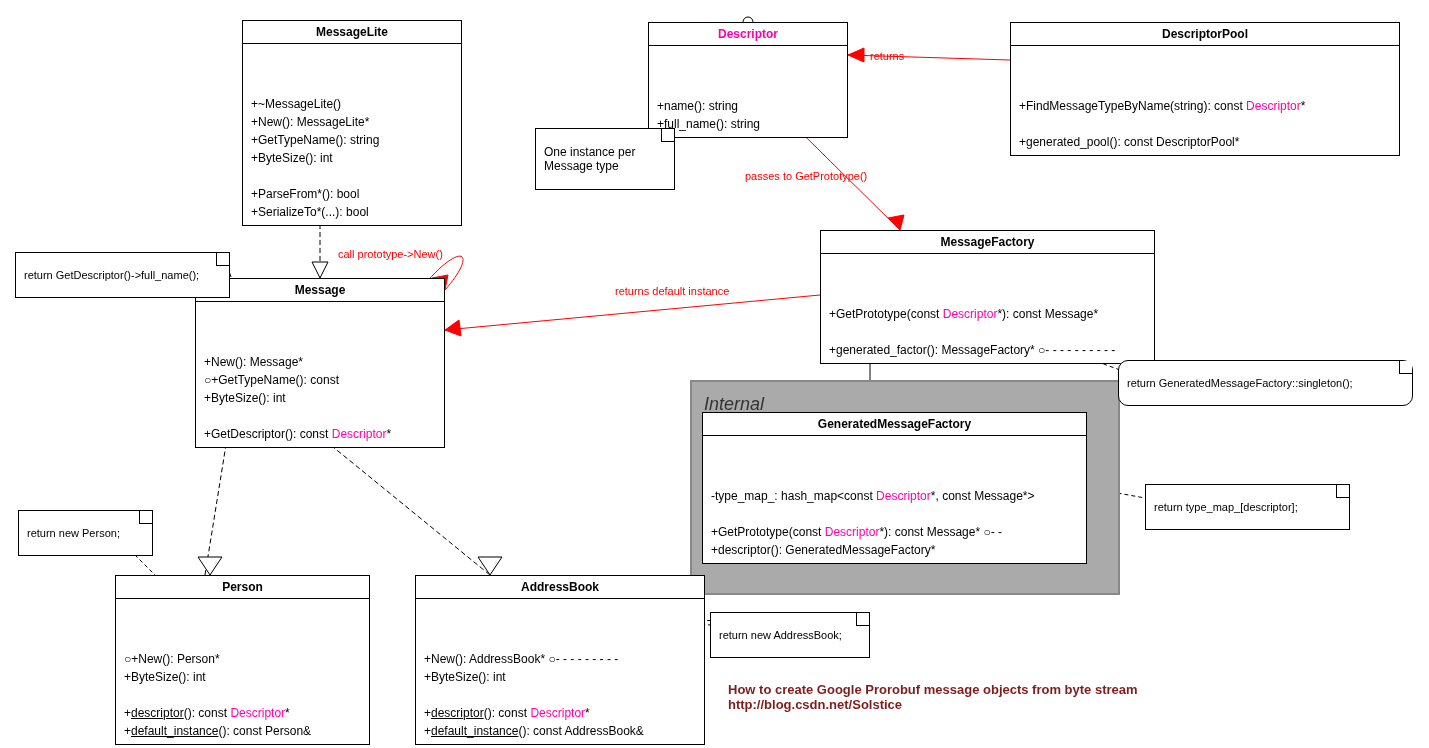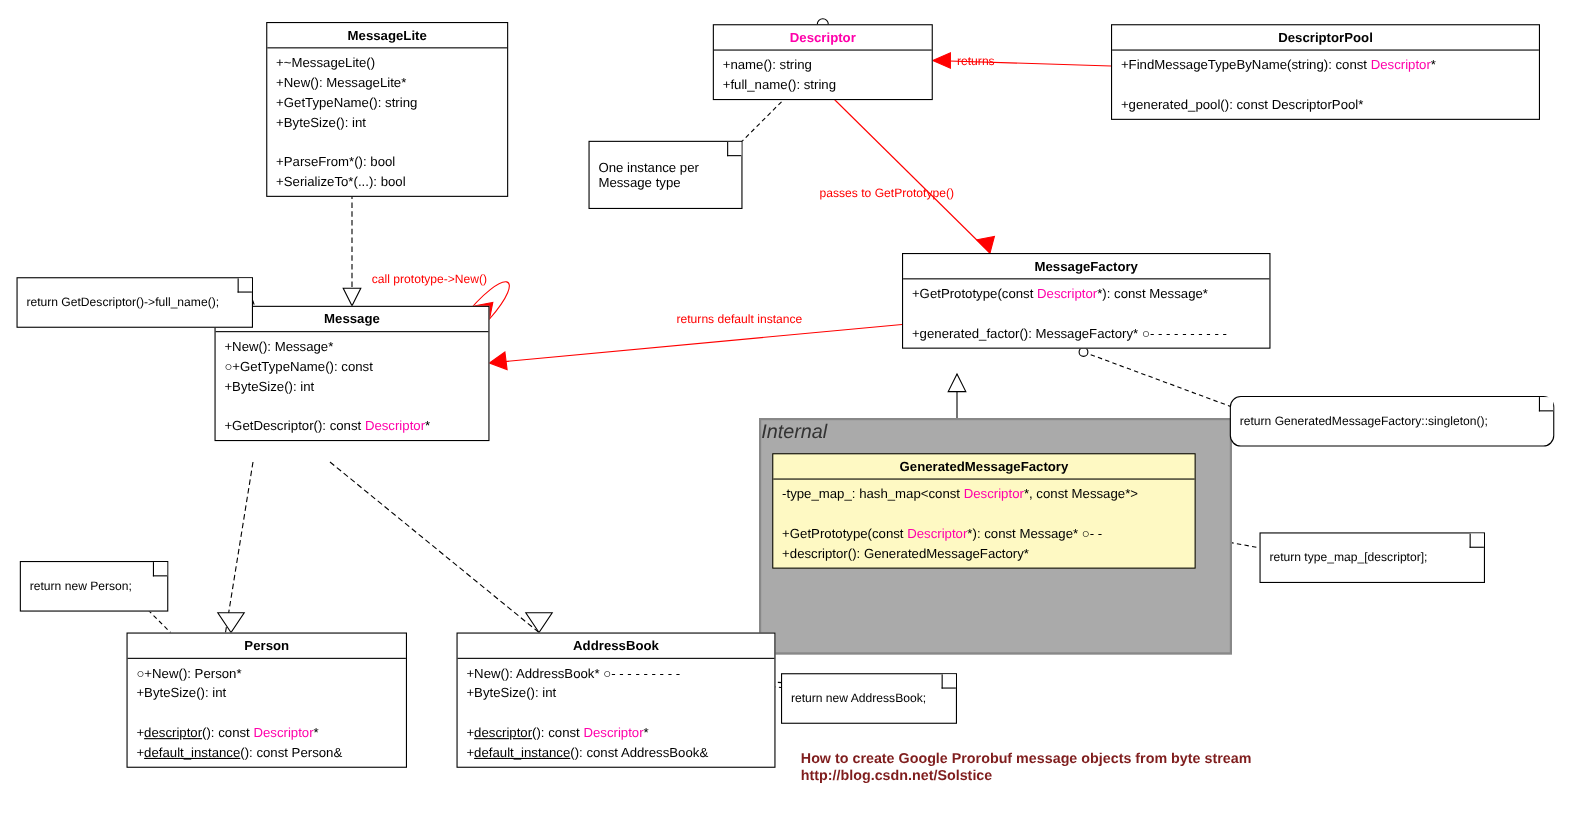--- a/index.html
+++ b/index.html
@@ -24,20 +24,21 @@
       border: 1px solid #000;
     }
     .uml-box-header {
       text-align: center;
       font-weight: bold;
       border-bottom: 1px solid #000;
       padding: 4px 6px;
     }
     .uml-box-body {
       padding: 4px 8px;
+      margin-top: 47px;
     }
     .pink { color: #ff00aa; }
     .cyan-header { color: #ff00aa; font-weight: bold; }
     .note-box {
       position: absolute;
       background: #fff;
       border: 1px solid #000;
       padding: 16px 8px;
       font-size: 12px;
     }
@@ -47,21 +48,21 @@
       top: 0; right: 0;
       width: 12px; height: 12px;
       background: #fff;
       border-left: 1px solid #000;
       border-bottom: 1px solid #000;
     }
     .internal-box {
       position: absolute;
       background: #aaa;
       border: 2px solid #888;
-      padding: 0;
+      padding: 12px;
     }
     .internal-label {
       font-size: 18px;
       color: #333;
       font-style: italic;
     }
     svg.arrows {
       position: absolute;
       top: 0; left: 0;
       width: 1429px;
@@ -185,21 +186,21 @@
       <div class="uml-row">+ByteSize(): int</div>
       <div class="uml-row">&nbsp;</div>
       <div class="uml-row">+GetDescriptor(): const <span class="pink">Descriptor</span>*</div>
     </div>
   </div>
 
   <div class="internal-box" style="left:690px; top:380px; width:430px; height:215px; background:#aaa; border:2px solid #888;">
     <span class="internal-label">Internal</span>
 
     
-    <div class="uml-box" style="position:absolute; left:10px; top:30px; width:385px; background:#fef9c3;">
+    <div class="uml-box" style="position:absolute; left:10px; top:30px; width:385px; background:#ffffff;">
       <div class="uml-box-header">GeneratedMessageFactory</div>
       <div class="uml-box-body">
         <div class="uml-row">-type_map_: hash_map&lt;const <span class="pink">Descriptor</span>*, const Message*&gt;</div>
         <div class="uml-row">&nbsp;</div>
         <div class="uml-row">+GetPrototype(const <span class="pink">Descriptor</span>*): const Message* ○- -</div>
         <div class="uml-row">+descriptor(): GeneratedMessageFactory*</div>
       </div>
     </div>
   </div>
 

